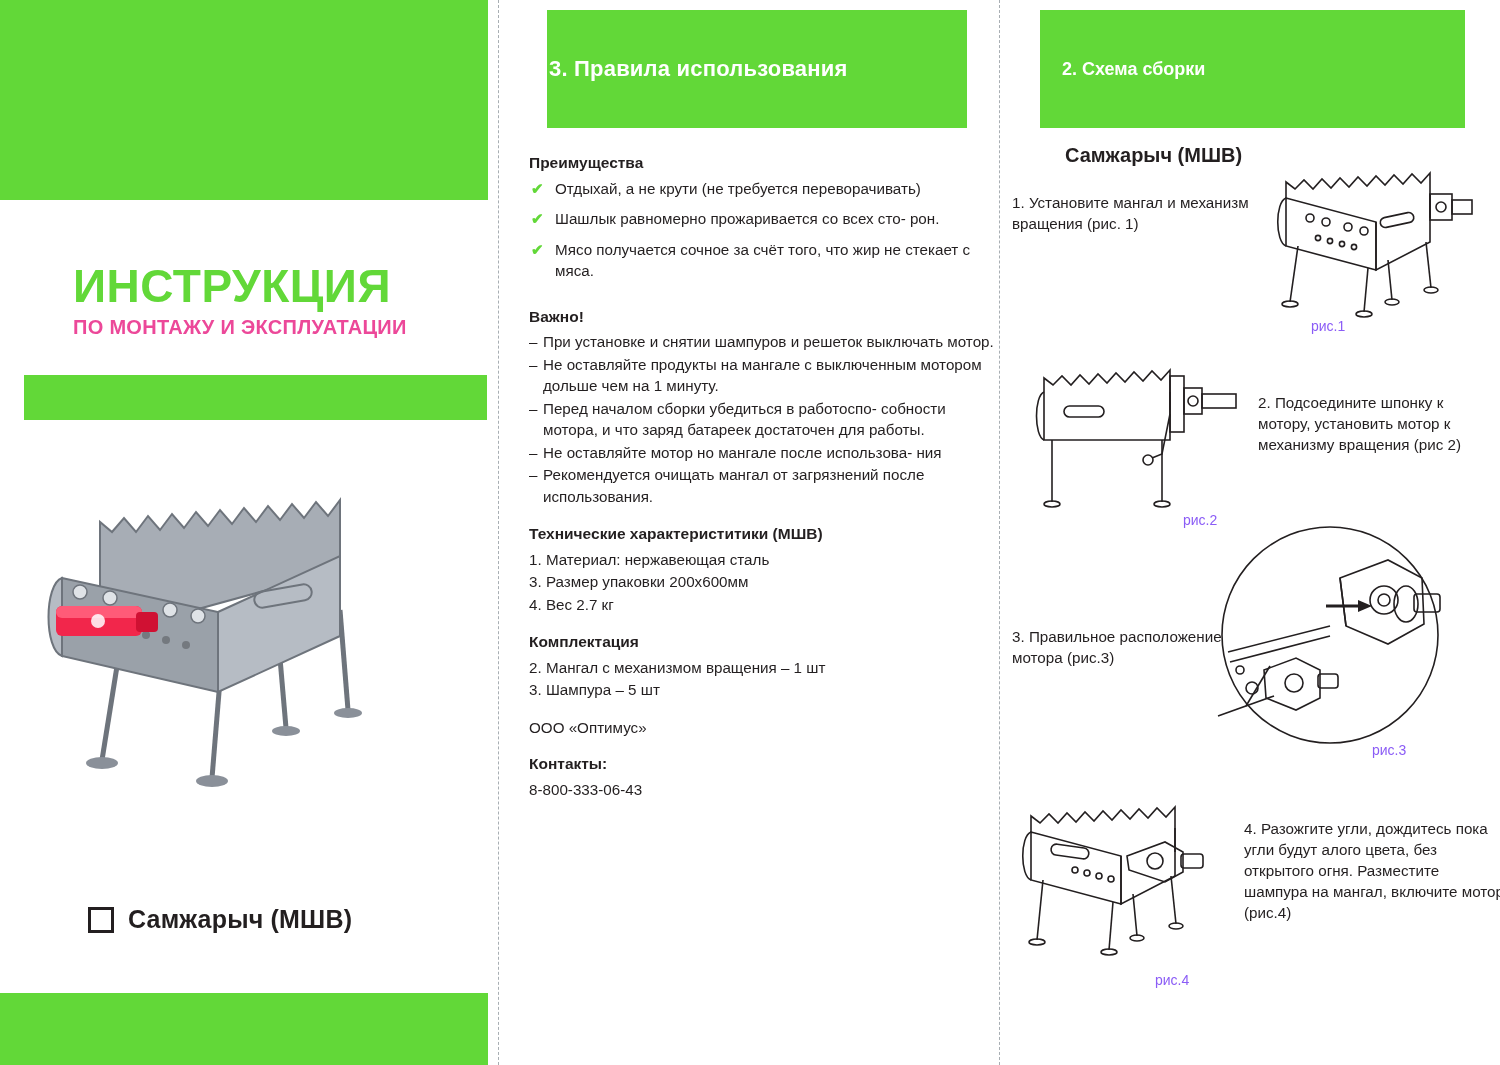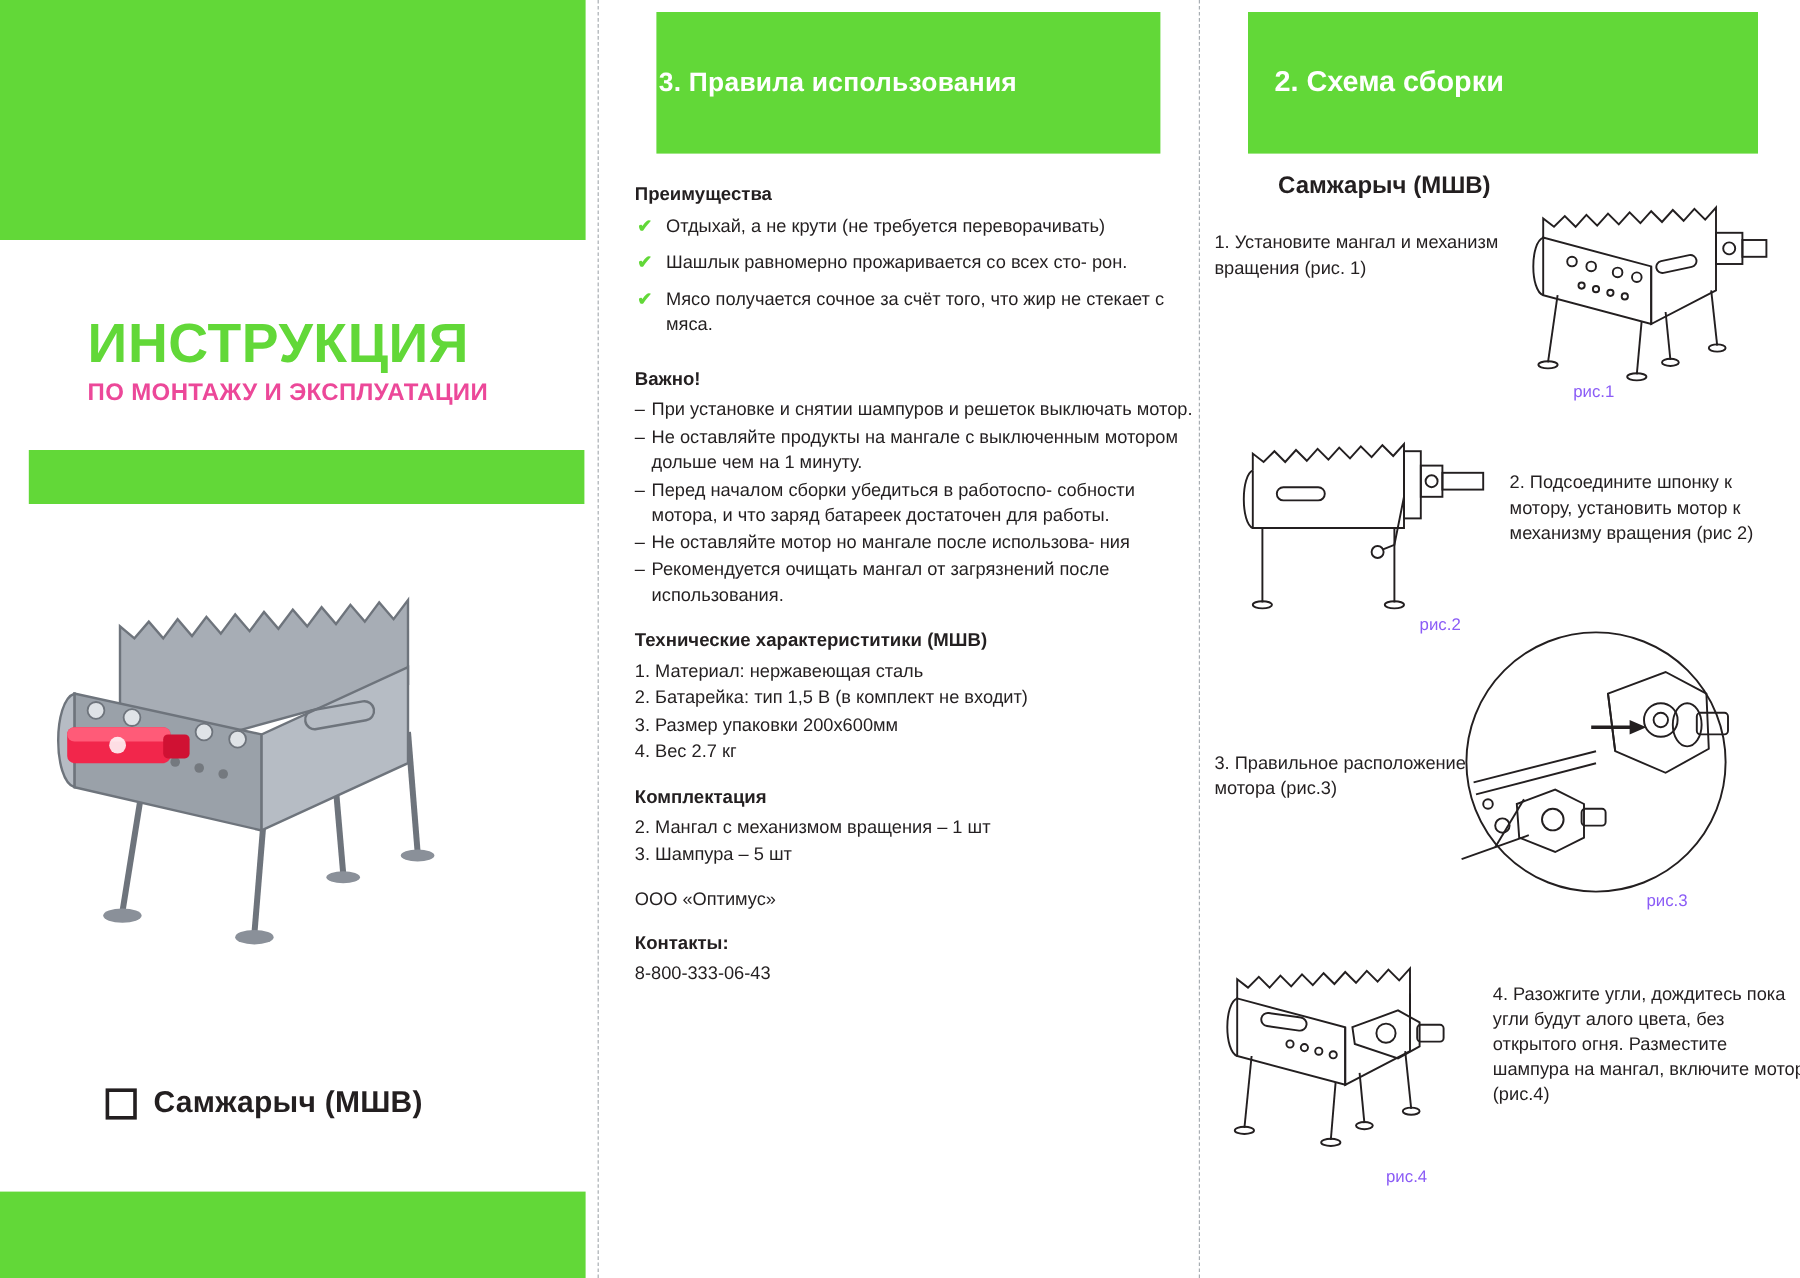--- a/index.html
+++ b/index.html
@@ -179,21 +179,21 @@
     left: 1040px; top: 10px;
     width: 425px; height: 118px;
     position: absolute;
     background: #62d838;
     display: flex;
     align-items: center;
   }
   .p3-hdr .htxt {
     margin-left: 22px;
     color: #ffffff;
-    font-size: 24px;
+    font-size: 18px;
     font-weight: bold;
   }
   .p3-prod {
     position: absolute;
     left: 1065px; top: 144px;
     font-size: 20px;
     font-weight: bold;
   }
   .step-txt {
     position: absolute;
@@ -308,21 +308,20 @@
         <li><span class="dash">–</span><span>Перед началом сборки убедиться в работоспо- собности мотора, и что заряд батареек достаточен для работы.</span></li>
         <li><span class="dash">–</span><span>Не оставляйте мотор но мангале после использова- ния</span></li>
         <li><span class="dash">–</span><span>Рекомендуется очищать мангал от загрязнений после использования.</span></li>
       </ul>
 
       <div class="gap"></div>
 
       <p class="sec-title">Технические характериститики (МШВ)</p>
       <ul class="plain-list">
         <li>1. Материал: нержавеющая сталь</li>
-        <li>2. Батарейка: тип 1,5 В (в комплект не входит)</li>
         <li>3. Размер упаковки 200x600мм</li>
         <li>4. Вес 2.7 кг</li>
       </ul>
 
       <div class="gap"></div>
 
       <p class="sec-title">Комплектация</p>
       <ul class="plain-list">
         <li>2. Мангал с механизмом вращения – 1 шт</li>
         <li>3. Шампура – 5 шт</li>

